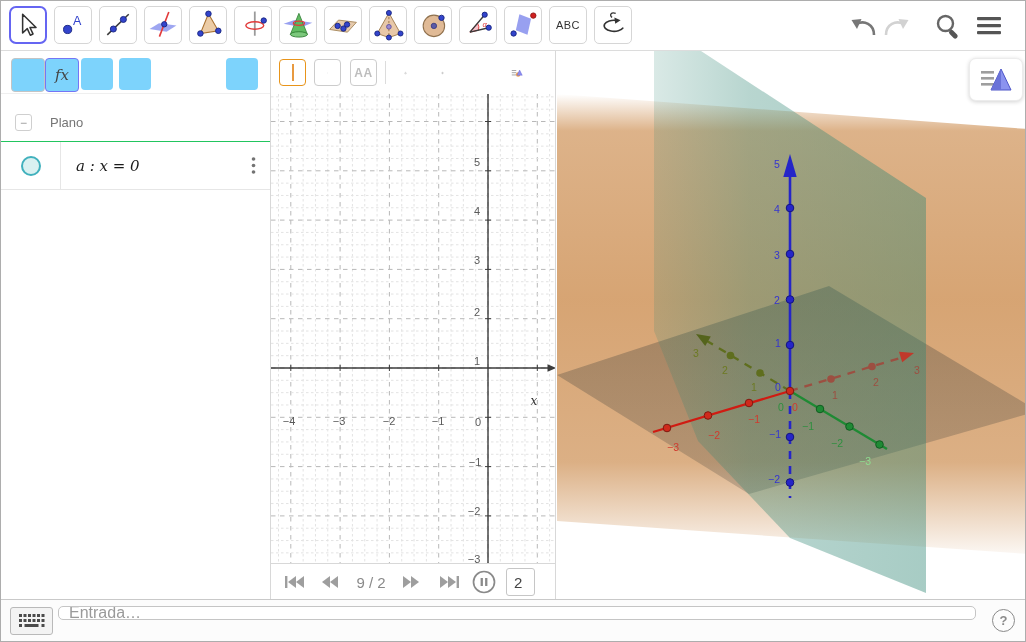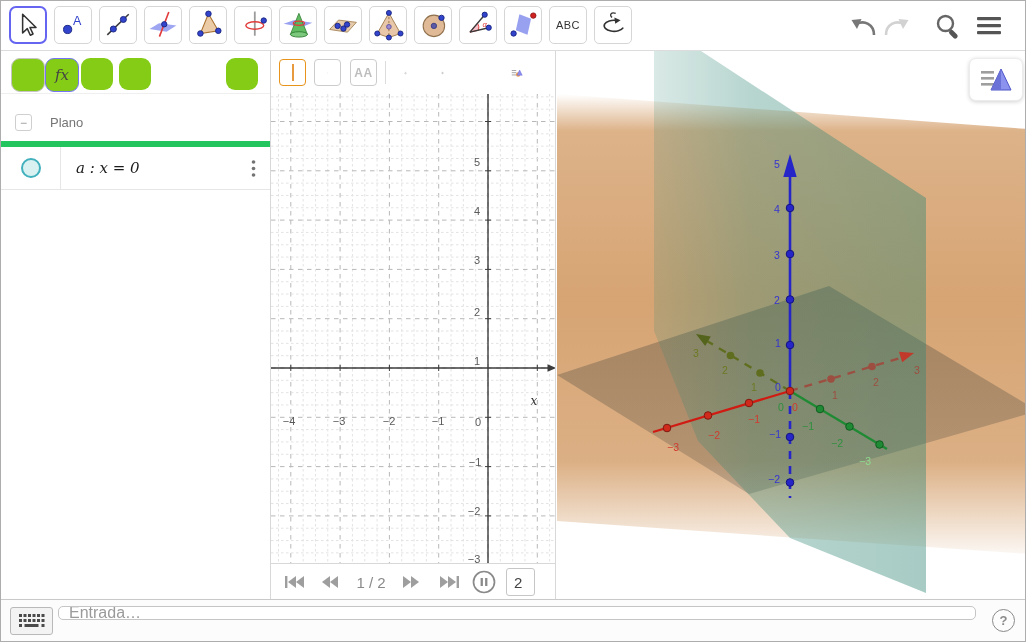--- a/index.html
+++ b/index.html
@@ -14,29 +14,29 @@
   .tool svg { display:block; }
   .abc-label { font-size:11px; color:#333; letter-spacing:.5px; }
   .tb-right { position:absolute; top:8px; height:34px; width:34px; background:none; border:none; cursor:pointer; }
 
   
   .main { position:absolute; left:0; top:50px; width:100%; height:548px; }
 
   
   .algebra { position:absolute; left:0; top:0; width:270px; height:548px; background:#fff; border-right:1px solid #d8d8d8; }
   .stylebar { position:relative; height:43px; background:#fff; border-bottom:1px solid #efefef; }
-  .sb-btn { position:absolute; top:7px; display:flex; align-items:center; justify-content:center; background:#84cc16; border:1px solid #c4c4c4; border-radius:9px; width:29px; height:29px; padding:16px; cursor:pointer; }
+  .sb-btn { position:absolute; top:7px; display:flex; align-items:center; justify-content:center; background:#7dd3fc; border:1px solid #c4c4c4; border-radius:4px; width:29px; height:29px; padding:16px; cursor:pointer; }
   .sb-btn.noborder { border:none; }
   .sb-btn.blue { border:1.6px solid #7575f5; }
   .fx { font-family:"DejaVu Serif", serif; font-style:italic; font-size:15px; color:#444; }
   .group-header { display:flex; align-items:center; margin:20px 0 10px 0; padding-left:14px; }
   .collapse-btn { width:17px; height:17px; border:1px solid #cfcfcf; border-radius:3px; background:#fff; color:#9a9a9a; font-size:12px; line-height:14px; text-align:center; cursor:pointer; padding:0; }
   .group-label { margin-left:18px; font-size:13px; color:#757575; }
   .obj-row { display:flex; align-items:center; height:49px; border-bottom:1px solid #e6e6e6; cursor:pointer; }
-  .obj-row.first { border-top:6px solid #22c55e; }
+  .obj-row.first { border-top:1px solid #22c55e; }
   .swatch-cell { width:60px; height:100%; display:flex; align-items:center; justify-content:center; border-right:1px solid #e6e6e6; }
   .obj-circle { width:20px; height:20px; border-radius:50%; border:2px solid #888; }
   .obj-label { flex:1; padding-left:15px; font-family:"DejaVu Serif", serif; font-style:italic; font-size:15px; color:#1b1b1b; }
   .row-kebab { width:34px; display:flex; justify-content:center; background:none; border:none; cursor:pointer; }
 
   
   .g2d { position:absolute; left:270px; top:0; width:285px; height:548px; background:#fff; border-right:1px solid #d8d8d8; overflow:hidden; }
   .stylebar2d { position:absolute; left:0; top:0; width:100%; height:43px; background:#fff; z-index:3; }
   .sb2-btn { position:absolute; top:8px; width:27px; height:27px; background:#fff; border:1px solid #cccccc; border-radius:4px; display:flex; align-items:center; justify-content:center; padding:12px; cursor:pointer; }
   .sb2-btn.orange { border:1.6px solid #e8941a; }
@@ -427,21 +427,21 @@
       <div class="navbar">
         <button class="nav-ic" style="left:14px"><svg width="20" height="12" viewBox="0 0 20 12">
               <rect x="0" y="0" width="2.4" height="12" fill="#9e9e9e"></rect>
               <polygon points="11,0 3,6 11,12" fill="#9e9e9e"></polygon>
               <polygon points="19,0 11,6 19,12" fill="#9e9e9e"></polygon>
             </svg></button>
         <button class="nav-ic" style="left:50px"><svg width="18" height="12" viewBox="0 0 18 12">
               <polygon points="9,0 1,6 9,12" fill="#9e9e9e"></polygon>
               <polygon points="17,0 9,6 17,12" fill="#9e9e9e"></polygon>
             </svg></button>
-        <span class="nav-counter">1 / 2</span>
+        <span class="nav-counter">9 / 2</span>
         <button class="nav-ic" style="left:131px"><svg width="18" height="12" viewBox="0 0 18 12">
               <polygon points="1,0 9,6 1,12" fill="#9e9e9e"></polygon>
               <polygon points="9,0 17,6 9,12" fill="#9e9e9e"></polygon>
             </svg></button>
         <button class="nav-ic" style="left:168px"><svg width="20" height="12" viewBox="0 0 20 12">
               <polygon points="1,0 9,6 1,12" fill="#9e9e9e"></polygon>
               <polygon points="9,0 17,6 9,12" fill="#9e9e9e"></polygon>
               <rect x="17.6" y="0" width="2.4" height="12" fill="#9e9e9e"></rect>
             </svg></button>
         <button class="pause-btn"><svg width="24" height="24" viewBox="0 0 24 24">

